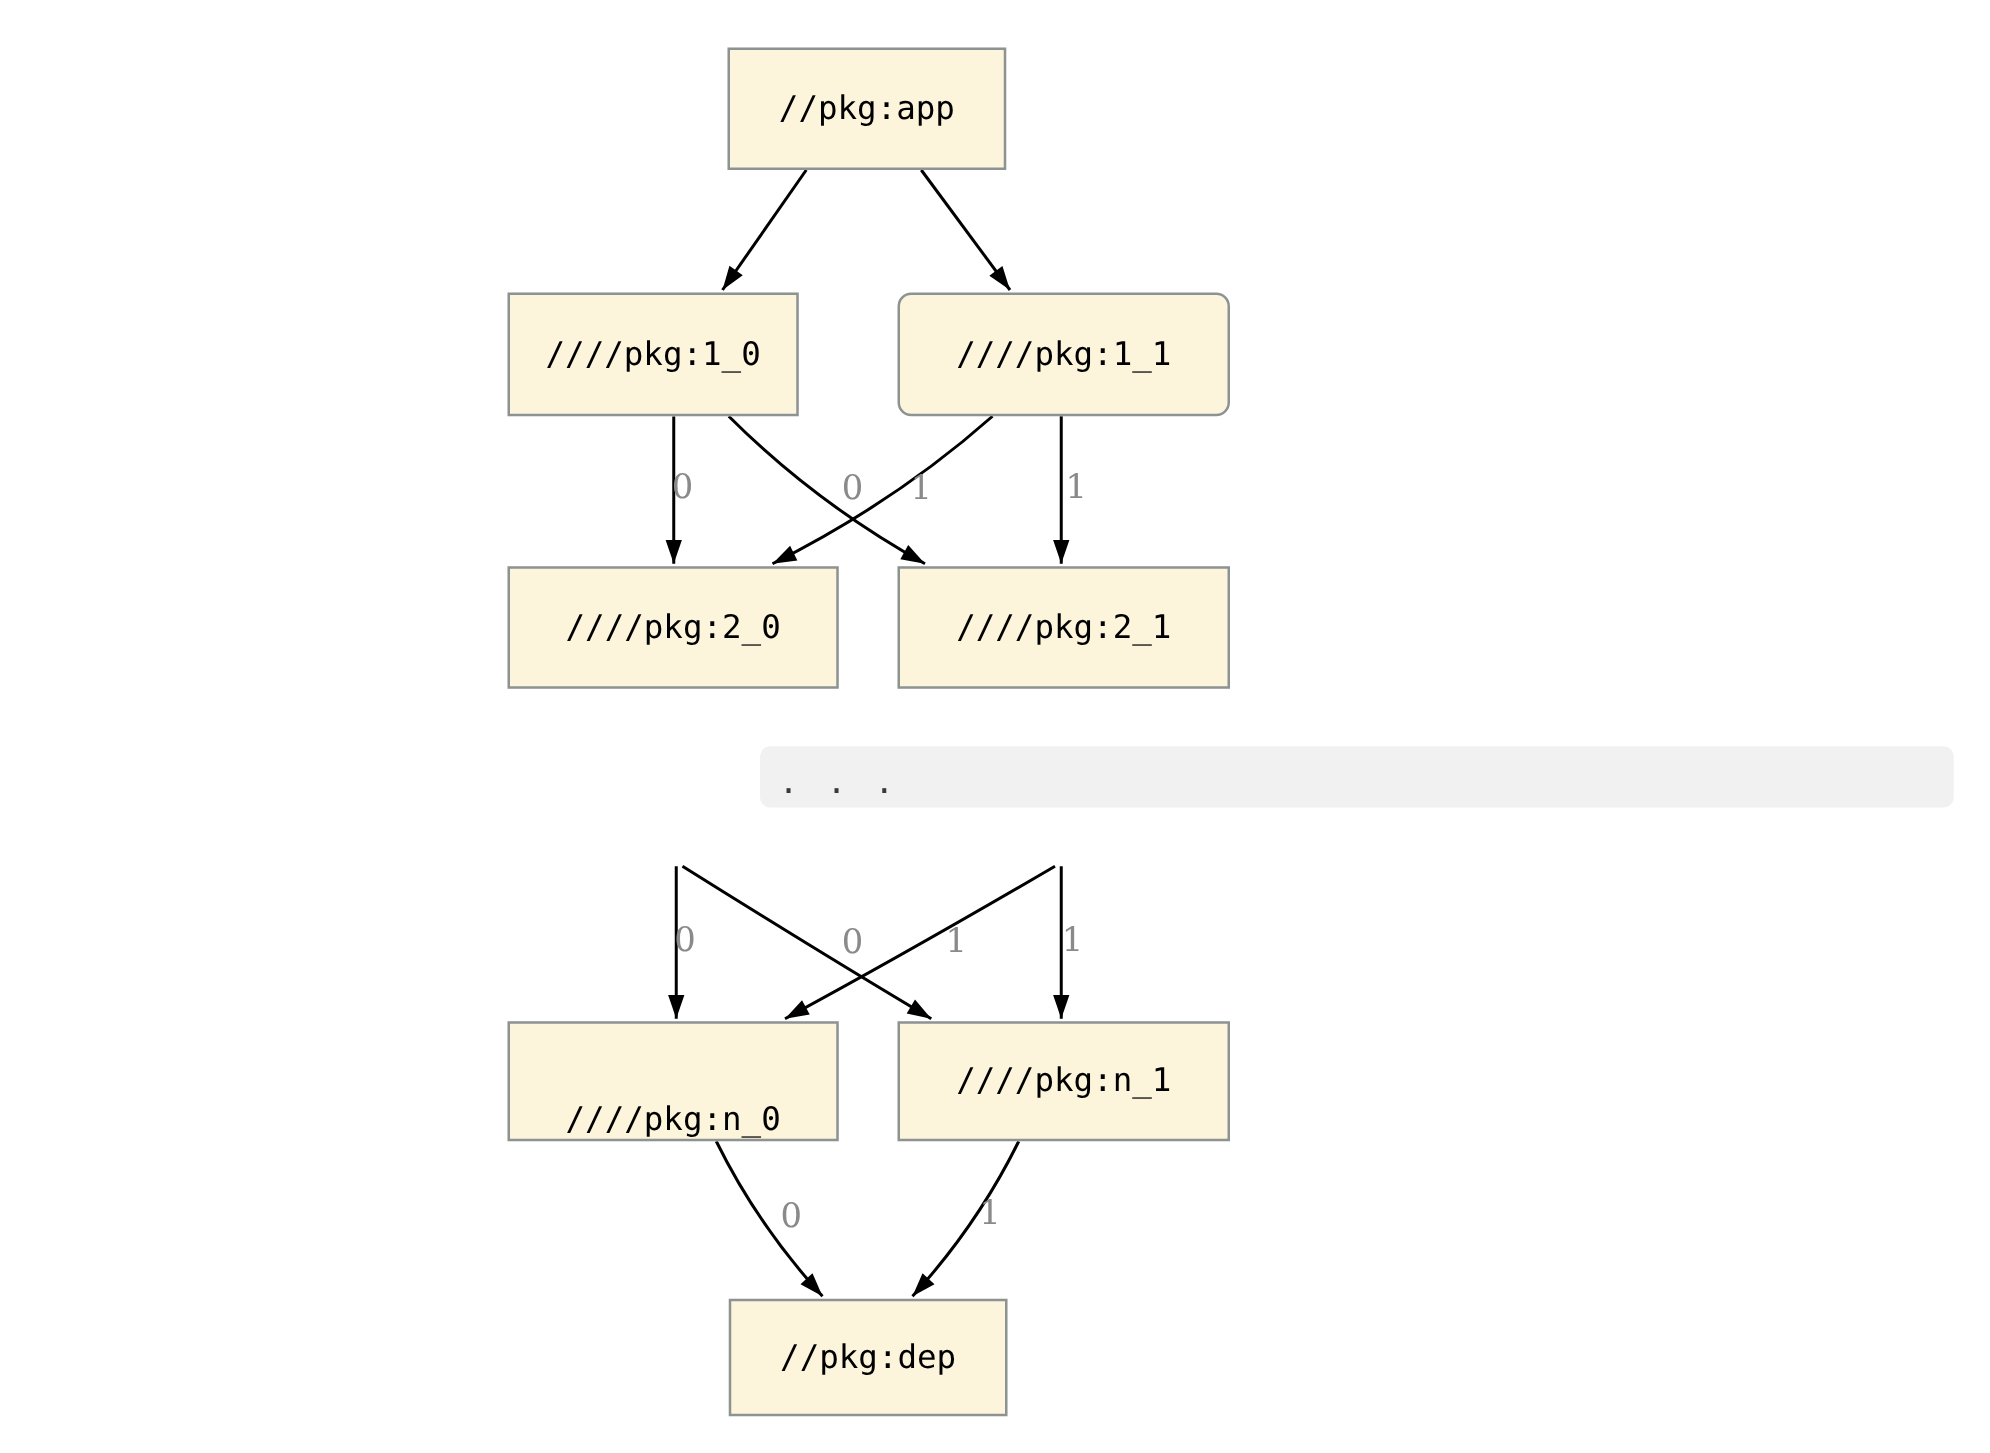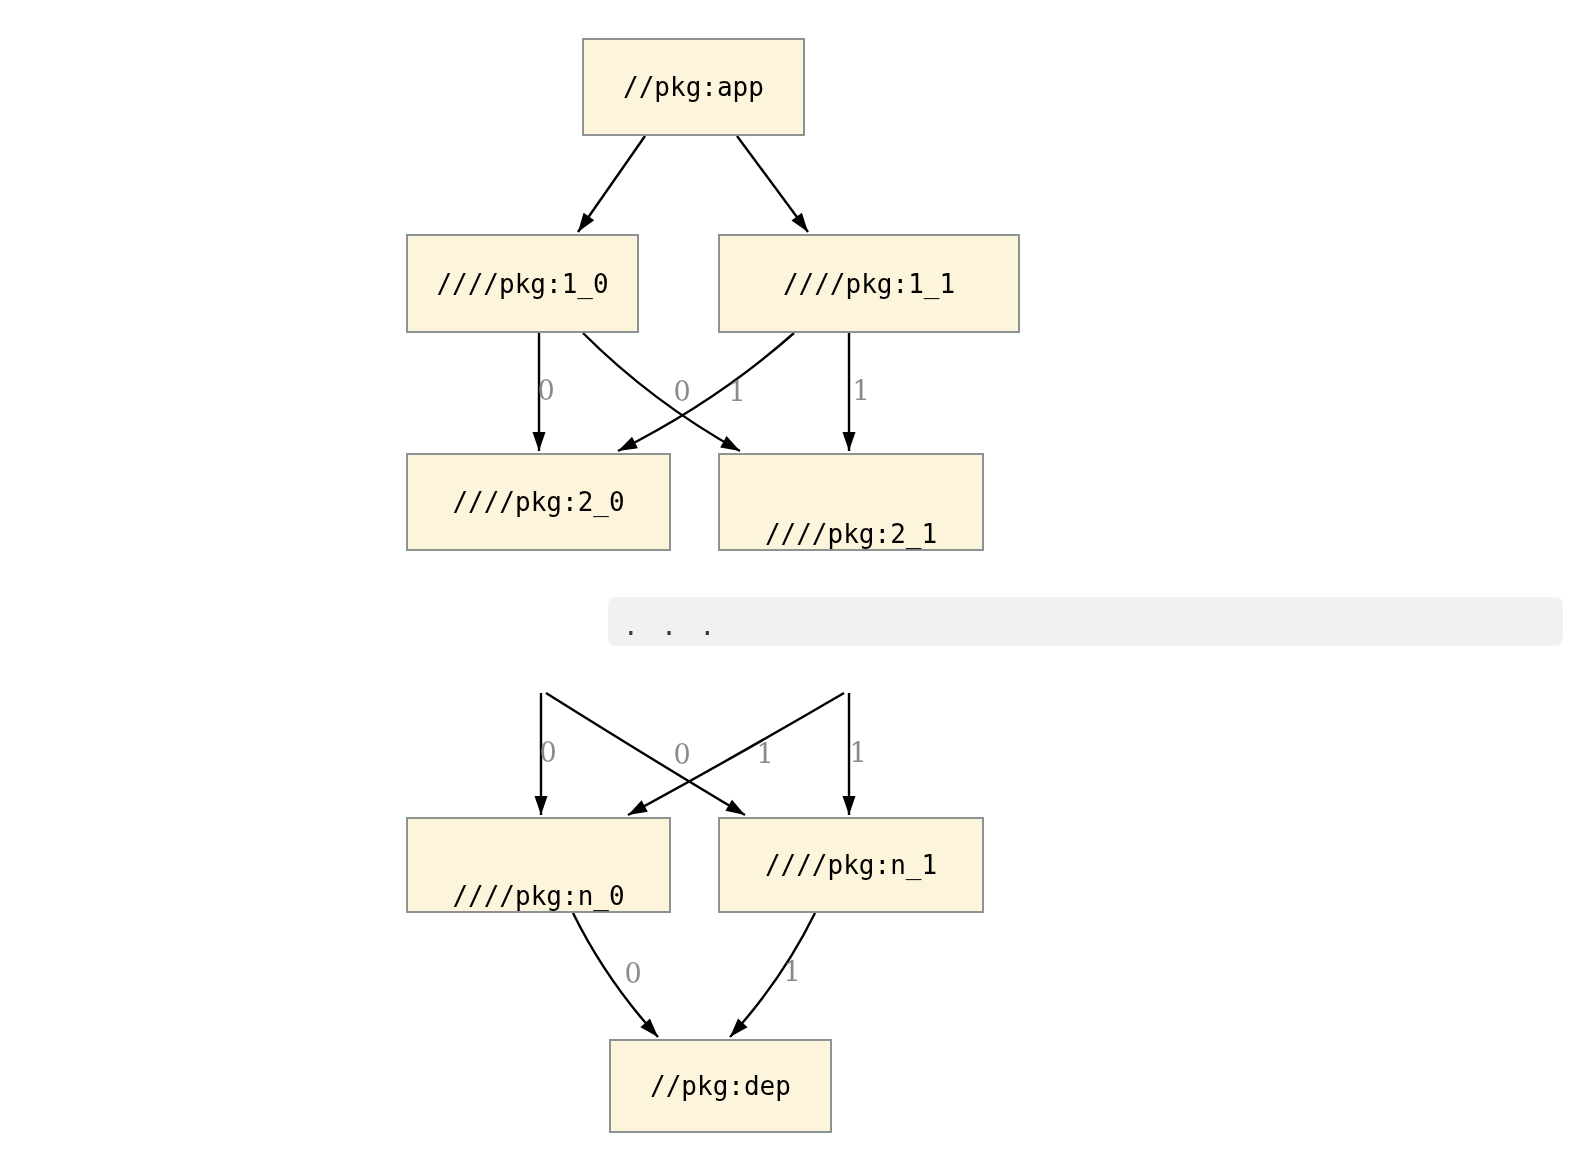--- a/index.html
+++ b/index.html
@@ -29,26 +29,26 @@
     display: flex;
     align-items: center;
     justify-content: center;
     font-family: "DejaVu Sans Mono", monospace;
     font-size: 26px;
     color: #000000;
     white-space: nowrap;
   }
   .node-app  { left: 582px; top: 38px;  width: 223px; height: 98px; }
   .node-1_0  { left: 406px; top: 234px; width: 233px; height: 99px; }
-  .node-1_1  { left: 718px; top: 234px; width: 302px; height: 99px; }
+  .node-1_1  { left: 718px; top: 234px; width: 266px; height: 99px; border-radius: 11px; }
   .node-2_0  { left: 406px; top: 453px; width: 265px; height: 98px; }
-  .node-2_1  { left: 718px; top: 453px; width: 266px; height: 98px; align-items: flex-end; }
+  .node-2_1  { left: 718px; top: 453px; width: 266px; height: 98px; }
   .node-n_0  { left: 406px; top: 817px; width: 265px; height: 96px; align-items: flex-end; }
   .node-n_1  { left: 718px; top: 817px; width: 266px; height: 96px; }
-  .node-dep  { left: 583px; top: 1039px; width: 223px; height: 94px; margin-left: 26px; }
+  .node-dep  { left: 583px; top: 1039px; width: 223px; height: 94px; }
   .elabel {
     position: absolute;
     transform: translate(-50%, -50%);
     font-family: "DejaVu Serif", serif;
     font-size: 27px;
     color: #8A8A8A;
     line-height: 1;
   }
   .ellipsis-band {
     position: absolute;

